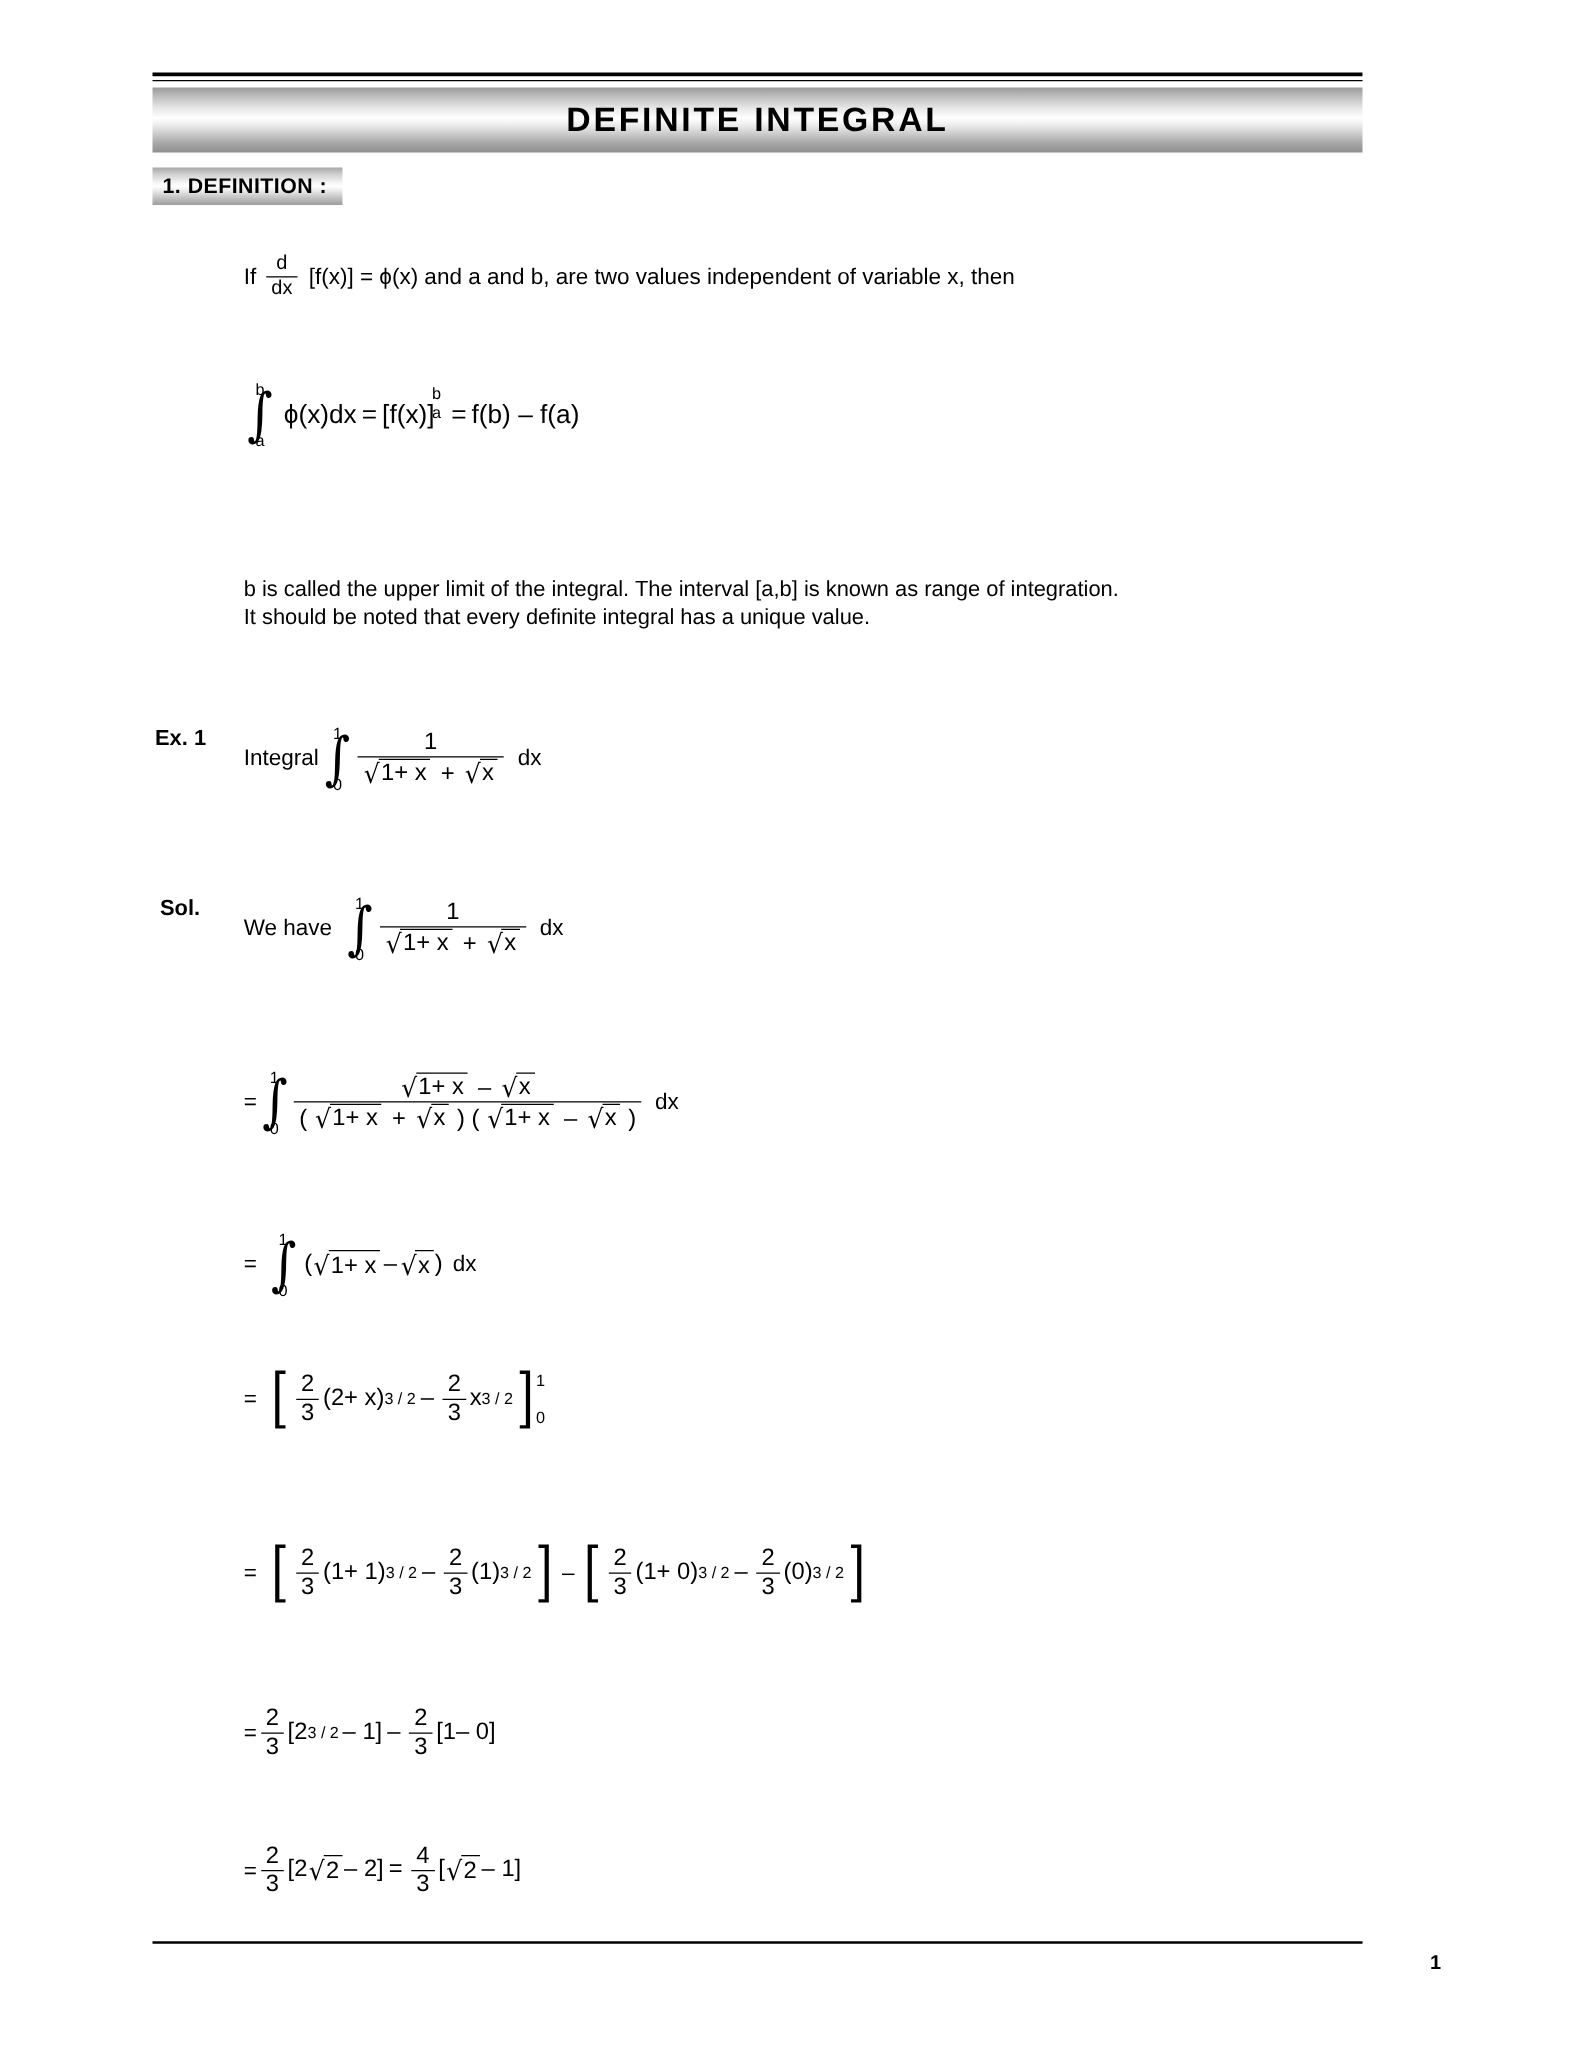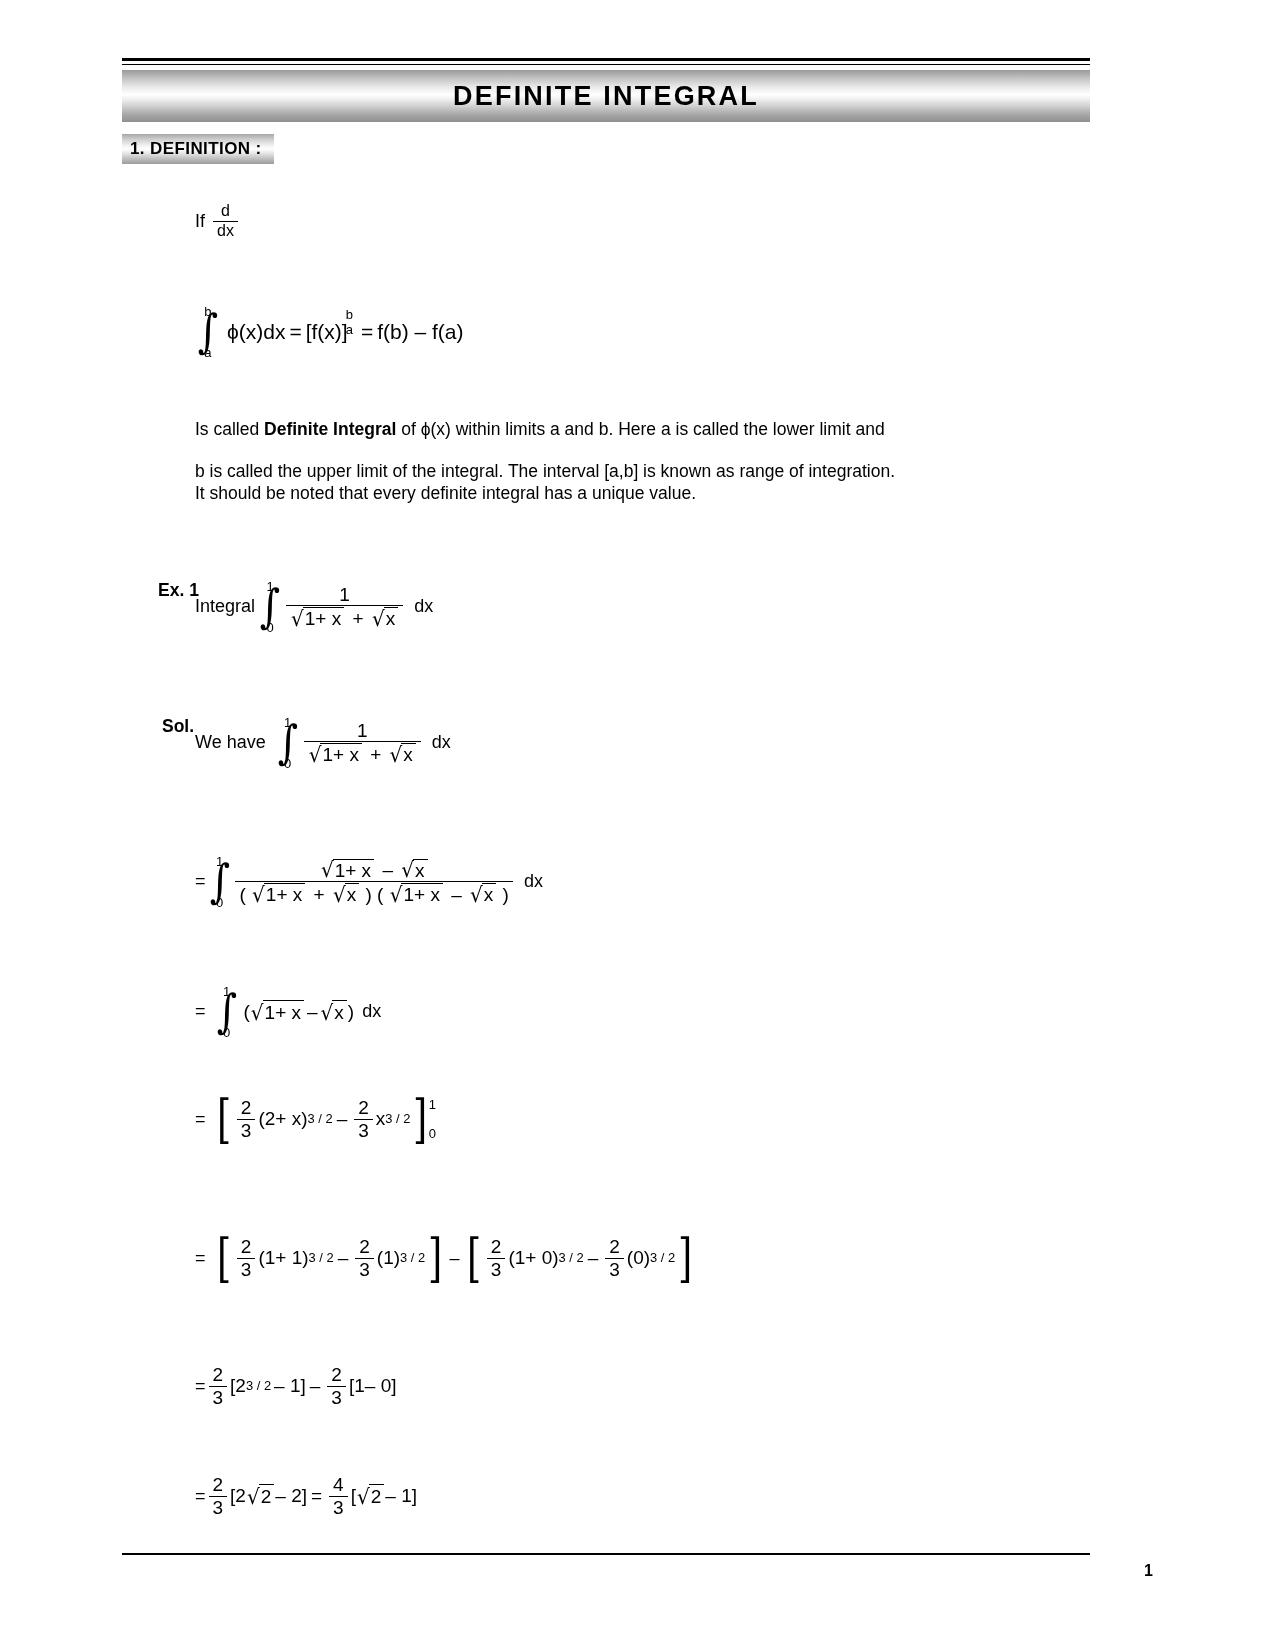--- a/index.html
+++ b/index.html
@@ -200,21 +200,20 @@
   }
 
   .op { margin: 0 4px; }
   .op-tight { margin: 0 2px; }
 
   
   .lbl {
     position: absolute;
     font-size: 17.5px;
     font-weight: bold;
-    margin-left: 34px;
   }
 
   .mathrow {
     position: absolute;
     display: flex;
     align-items: center;
   }
 
   
   .rule-bottom {
@@ -248,20 +247,21 @@
   <div class="section-chip">
     <span class="chip-text">1. DEFINITION :</span>
   </div>
 
   <div class="mathrow" style="left:195px; top:203px;">
     <span class="math">If</span>
     <span class="frac" style="margin-left:8px; font-size:16px;">
       <span class="num">d</span>
       <span class="den">dx</span>
     </span>
+    <span class="math" style="margin-left:6px;">[f(x)] = ϕ(x) and a and b, are two values independent of variable x, then</span>
   </div>
 
   <div class="mathrow" style="left:195px; top:305px;">
     <span class="intg">
       <span class="lim up">b</span>
       <span class="sym">∫</span>
       <span class="lim lo">a</span>
     </span>
     <span class="math" style="margin-left:6px; font-size:21px;">ϕ(x)dx</span>
     <span class="math op" style="font-size:21px;">=</span>
@@ -269,23 +269,20 @@
     <span class="math" style="font-size:21px;text-align:center;">f(x)</span>
     <span class="math" style="font-size:21px;">]</span>
     <span class="brkstack" style="height:30px;">
       <span>b</span>
       <span>a</span>
     </span>
     <span class="math op" style="font-size:21px; margin-left:8px;">=</span>
     <span class="math" style="font-size:21px;">f(b) – f(a)</span>
   </div>
 
-  <div class="para" style="top:408px;">
-    <span>Is called </span><b>Definite Integral</b><span> of ϕ(x) within limits a and b. Here a is called the lower limit and</span>
-  </div>
   <div class="para" style="top:450px;">b is called the upper limit of the integral. The interval [a,b] is known as range of integration.</div>
   <div class="para" style="top:472px;">It should be noted that every definite integral has a unique value.</div>
 
   <div class="lbl" style="left:124px; top:580px;">Ex. 1</div>
   <div class="mathrow" style="left:195px; top:580px;">
     <span class="math" style="font-size:18px;">Integral</span>
     <span class="intg" style="margin-left:3px;">
       <span class="lim up">1</span>
       <span class="sym">∫</span>
       <span class="lim lo">0</span>

